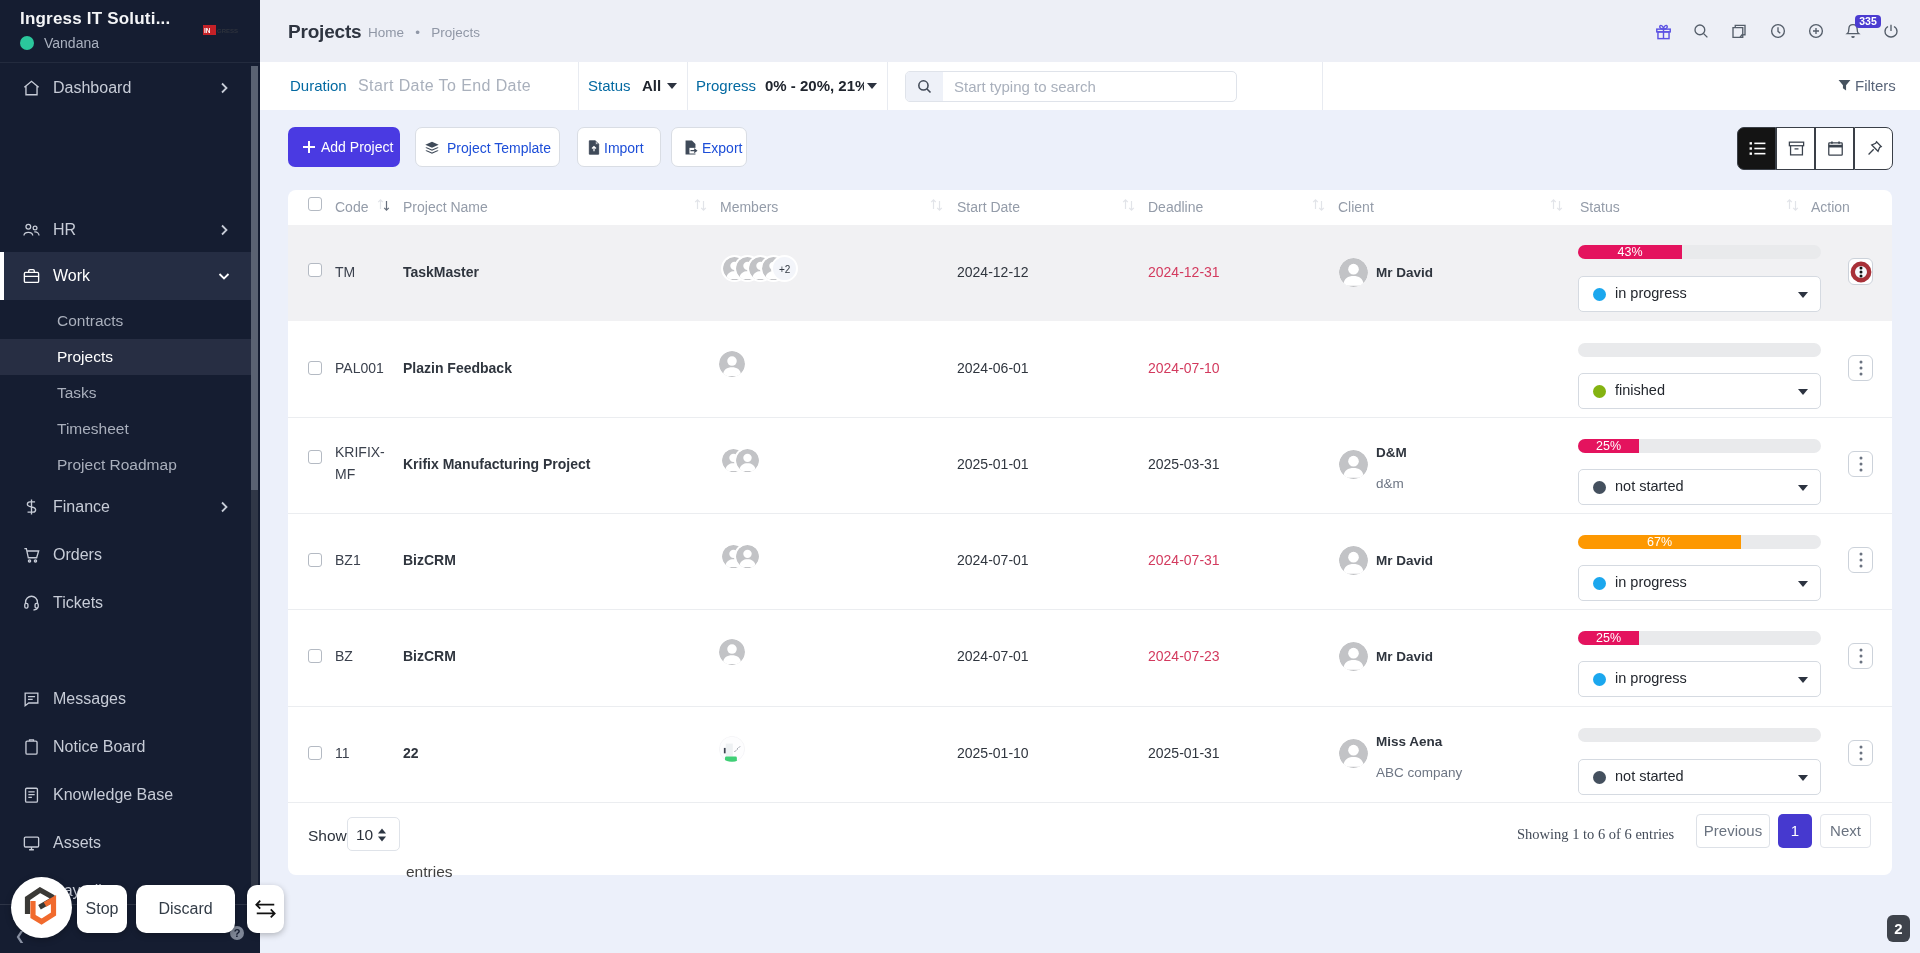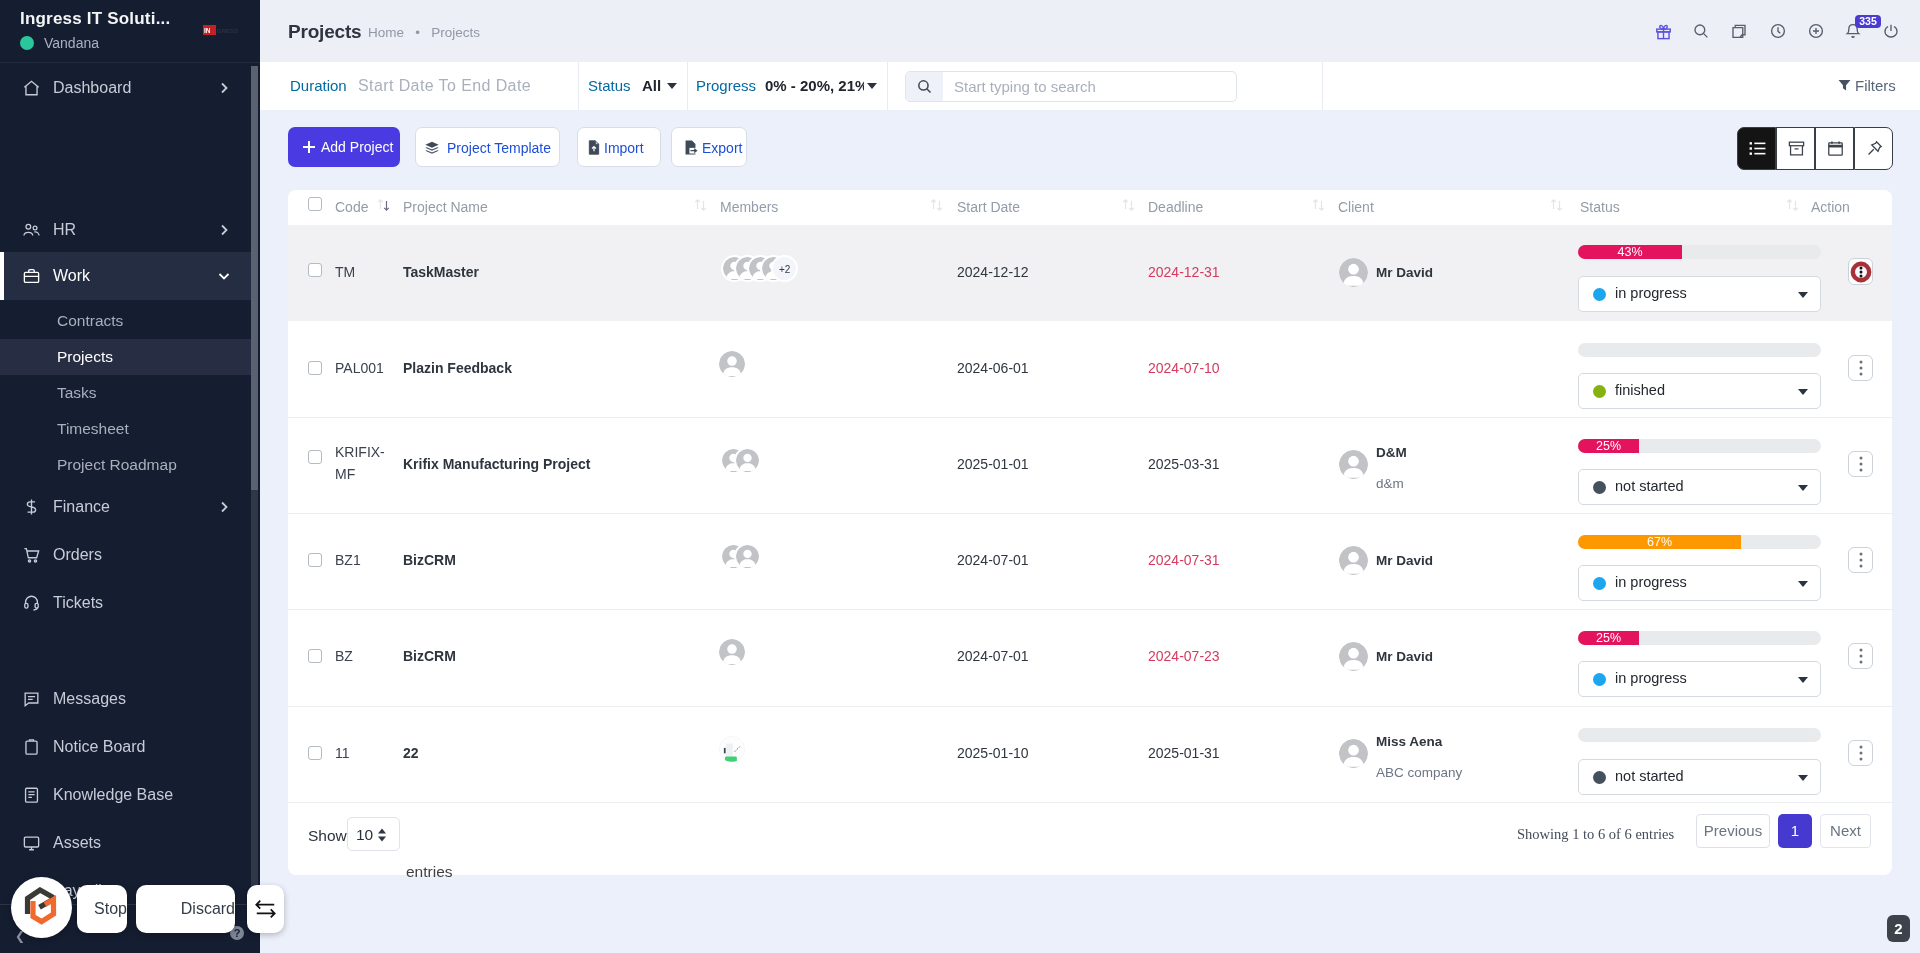--- a/index.html
+++ b/index.html
@@ -90,21 +90,21 @@
 #tfoot-tx1 { position:absolute; left:308px; top:827px; font-size:15.5px; color:#2b313b; }
 #show-sel { position:absolute; left:347px; top:817px; width:53px; height:34px; border:1px solid #dfe3e9; border-radius:5px; background:#fff; }
 #tfoot-tx2 { position:absolute; left:406px; top:827px; font-size:15.5px; color:#404040;margin-top:36px; }
 #showing { position:absolute; left:1517px; top:826px; font-size:14.5px; color:#454d5a;font-family:Liberation Serif, serif; }
 #pg-prev { position:absolute; left:1696px; top:814px; width:74px; height:34px; border:1px solid #dde1e7; border-radius:4px; background:#fff; color:#6a7380; font-size:15px; text-align:center; line-height:32px; }
 #pg-1 { position:absolute; left:1778px; top:814px; width:34px; height:34px; border-radius:5px; background:#4639cf; color:#fff; font-size:15px; text-align:center; line-height:34px; }
 #pg-next { position:absolute; left:1820px; top:814px; width:51px; height:34px; border:1px solid #e2e5eb; border-radius:4px; background:#fff; color:#6a7380; font-size:15px; text-align:center; line-height:32px; }
 
 
 #rec-circle { position:absolute; left:11px; top:877px; width:61px; height:61px; border-radius:50%; background:#ffffff; z-index:40; box-shadow:0 2px 6px rgba(0,0,0,.25); }
-.wbtn { position:absolute; top:885px; height:48px; background:#fff; border-radius:10px; z-index:40; box-shadow:0 2px 6px rgba(0,0,0,.25); font-size:16px; color:#333c47; text-align:right; line-height:48px; }
+.wbtn { position:absolute; top:885px; height:48px; background:#fff; border-radius:10px; z-index:40; box-shadow:0 2px 6px rgba(0,0,0,.25); font-size:16px; color:#333c47; text-align:center; line-height:48px; }
 #btn-stop { left:77px; width:50px; }
 #btn-discard { left:136px; width:99px; }
 #btn-swap { left:247px; width:37px; }
 #badge2 { position:absolute; left:1887px; top:915px; width:23px; height:27px; background:#3e434b; border-radius:6px; color:#fff; font-size:15px; font-weight:bold; text-align:center; line-height:27px; z-index:40; }
 </style>
 </head>
 <body>
 <div id="page">
   <div id="sidebar">
     <div id="sb-head">

